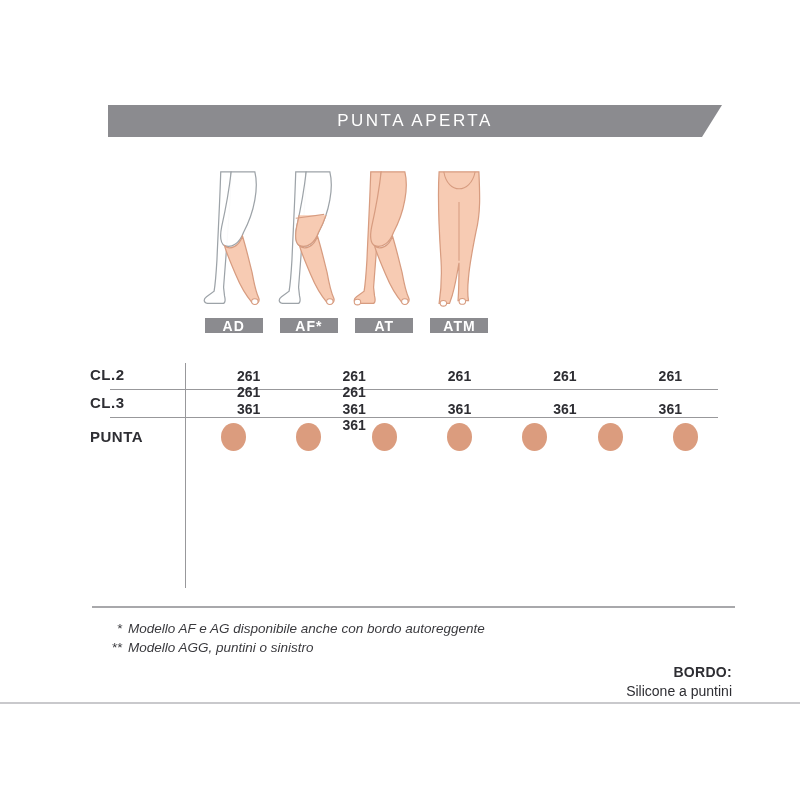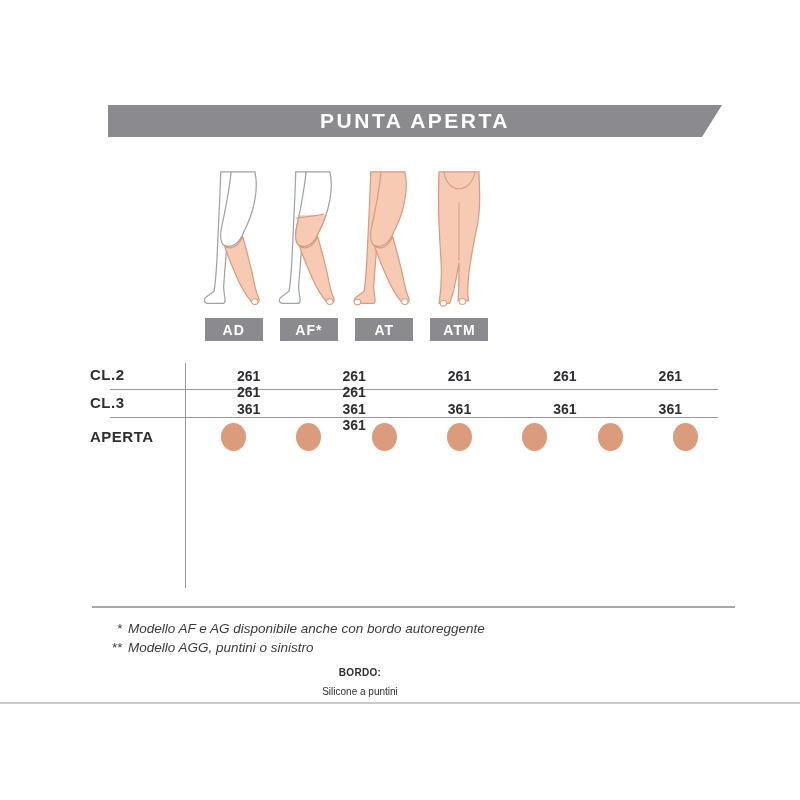--- a/index.html
+++ b/index.html
@@ -7,29 +7,29 @@
     position:relative;width:800px;height:800px;background:#fff;
     font-family:"Liberation Sans",sans-serif;color:var(--text-dark,#2E2E33);
     overflow:hidden;
   }
   .banner{
     position:absolute;left:108px;top:105px;width:614px;height:32px;
     background:var(--banner-gray,#8B8B8F);
     display:flex;align-items:center;justify-content:center;
     clip-path:polygon(0 0,100% 0,calc(100% - 20px) 100%,0 100%);
   }
-  .banner span{color:#fff;font-weight:bold;font-size:21px;letter-spacing:2.5px;}
+  .banner span{color:#fff;font-weight:normal;font-size:17px;letter-spacing:2.5px;}
   .cols{
     position:absolute;left:196px;top:166px;width:527px;
     display:grid;grid-template-columns:repeat(7,1fr);
   }
   .col{display:flex;flex-direction:column;align-items:center;}
   .col svg{display:block;}
   .badge{
-    margin-top:4px;min-width:58px;height:23px;box-sizing:border-box;padding:0 3px;
+    margin-top:4px;min-width:58px;height:15px;box-sizing:border-box;padding:0 3px;
     display:flex;align-items:center;justify-content:center;
     background:var(--banner-gray,#8B8B8F);color:#fff;font-weight:bold;
     font-size:14px;letter-spacing:1px;
   }
   .vline{position:absolute;left:185px;top:363px;width:1px;height:225px;background:var(--rule-gray,#98989B);}
   .hline{position:absolute;left:110px;width:608px;height:1px;background:var(--rule-gray,#98989B);}
   .row-label{
     position:absolute;left:90px;width:85px;
     font-weight:bold;font-size:15px;letter-spacing:.5px;
   }
@@ -43,21 +43,21 @@
     display:grid;grid-template-columns:repeat(7,1fr);
   }
   .dot{width:25px;height:28px;border-radius:50%;margin:0 auto;}
   .sepline{position:absolute;left:92px;top:606px;width:643px;height:2px;background:var(--divider-gray,#A8A8AB);}
   .notes{
     position:absolute;left:104px;top:621px;
     display:grid;grid-template-columns:18px auto;column-gap:6px;row-gap:4px;
     font-style:italic;font-size:13.5px;color:var(--notes-color,#3A3A3E);
   }
   .notes .marker{text-align:right;}
-  .bordo{position:absolute;left:0;top:663px;width:720px;text-align:center;font-size:10px;line-height:19px;}
+  .bordo{position:absolute;left:12px;top:663px;width:720px;text-align:right;font-size:14px;line-height:19px;}
   .bordo-title{font-weight:bold;letter-spacing:.3px;}
   .pageline{position:absolute;left:0;top:702px;width:800px;height:2px;background:var(--page-line,#C9C9CC);}
 </style>
 </head>
 <body>
 
 <div class="sheet">
 
   <div class="banner">
     <span>PUNTA APERTA</span>
@@ -110,21 +110,21 @@
         <div class="badge">ATM</div>
       </div>
     </div>
 
   <div class="vline"></div>
   <div class="hline" style="top:389px"></div>
   <div class="hline" style="top:417px"></div>
 
   <div class="row-label" style="top:366px">CL.2</div>
   <div class="row-label" style="top:394px">CL.3</div>
-  <div class="row-label" style="top:428px">APERTA</div>
+  <div class="row-label" style="top:428px">PUNTA</div>
 
   <div class="vals" style="top:368px">
       <div>261</div>
       <div>261</div>
       <div>261</div>
       <div>261</div>
       <div>261</div>
       <div>261</div>
       <div>261</div>
     </div>

